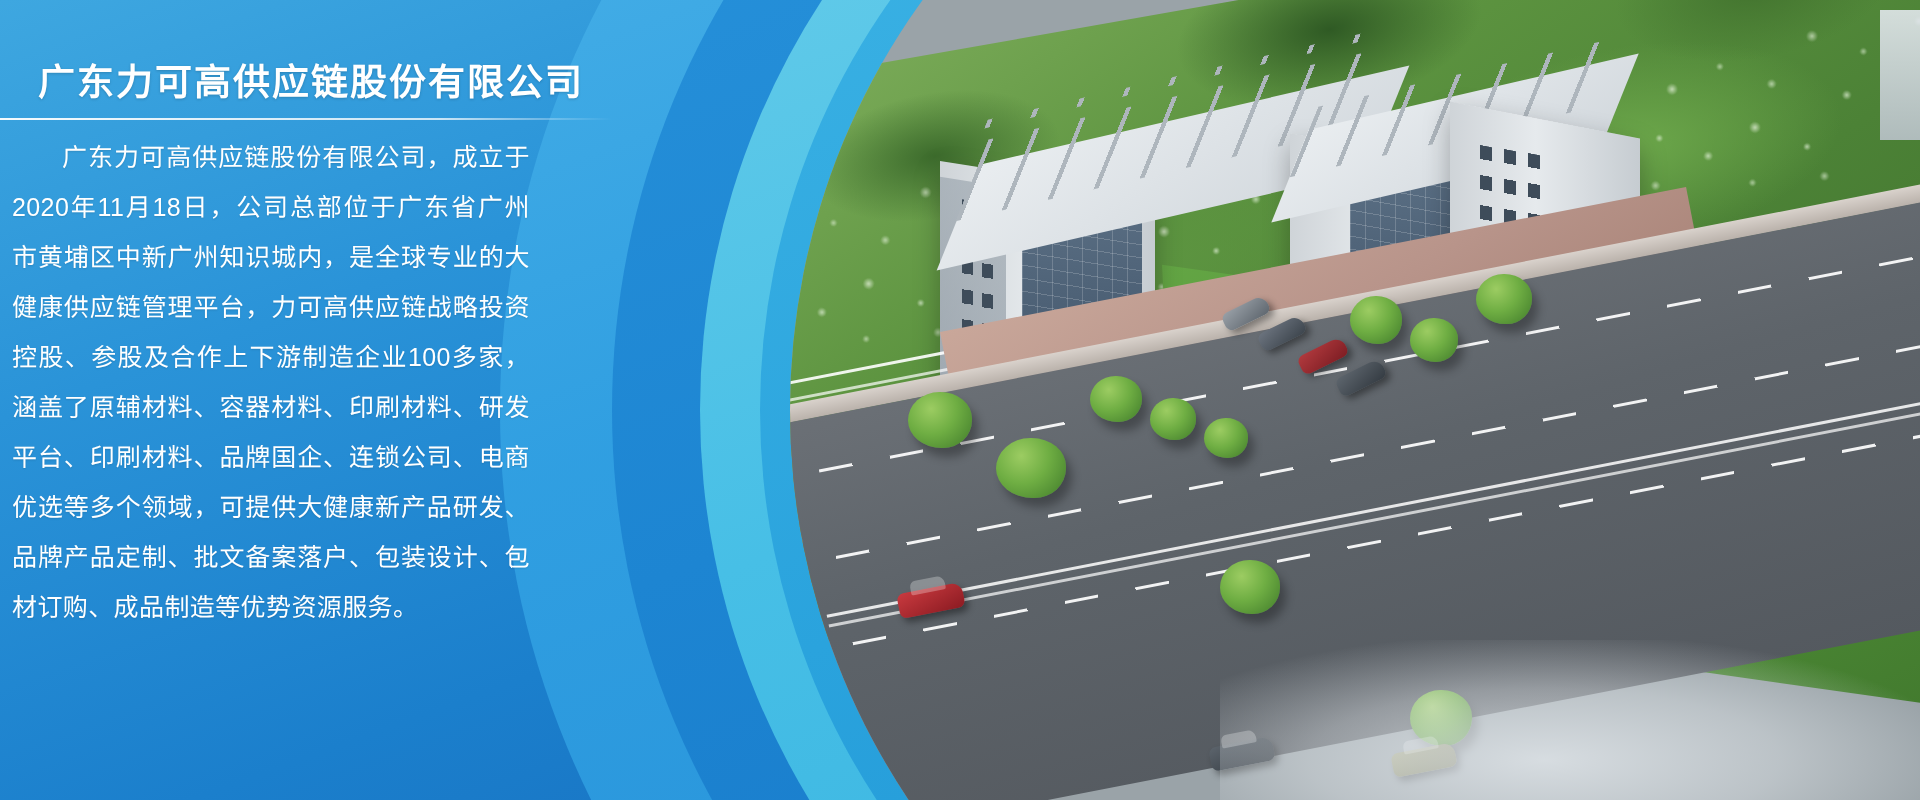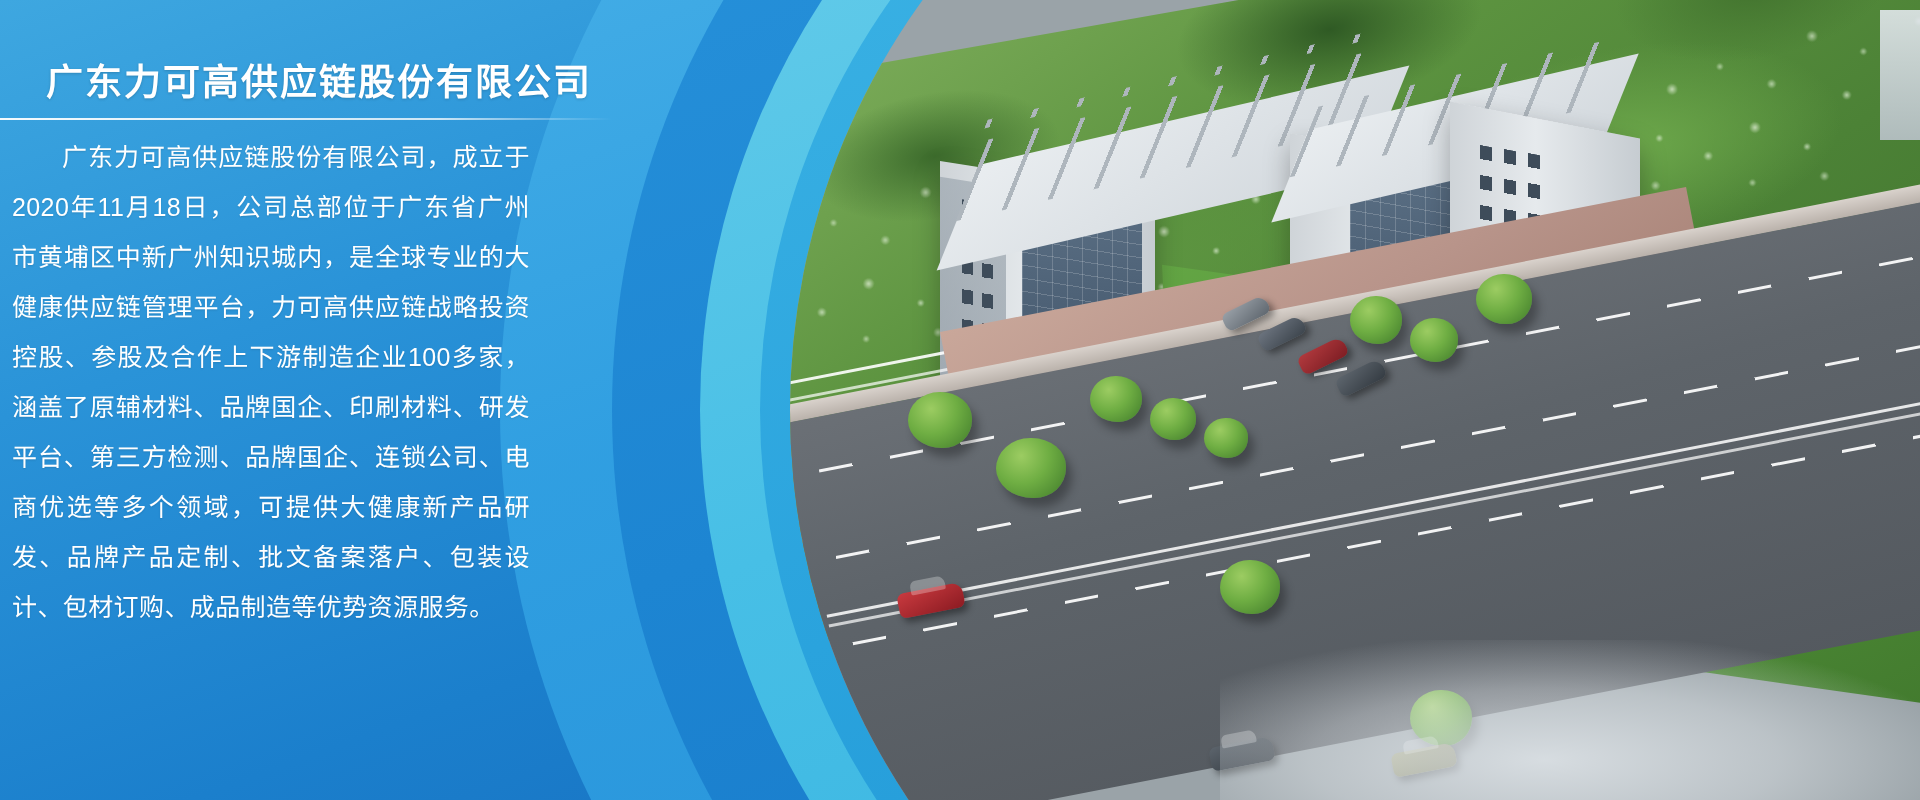--- a/index.html
+++ b/index.html
@@ -255,21 +255,20 @@
   .title {
     position: absolute;
     left: 38px;
     top: 52px;
     font-size: 37px;
     font-weight: 700;
     color: #ffffff;
     letter-spacing: 2px;
     white-space: nowrap;
     text-shadow: 0 1px 3px rgba(0,0,0,.18);
-    margin-left: 8px;
   }
   .title-rule {
     position: absolute;
     left: 0;
     top: 118px;
     width: 612px;
     height: 2px;
     background: linear-gradient(to right, rgba(255,255,255,.95) 0%, rgba(255,255,255,.75) 72%, rgba(255,255,255,0) 100%);
   }
   .body-text {
@@ -377,17 +376,17 @@
       <div class="car" style="left:432px; top:304px; width:48px; height:19px; background:linear-gradient(160deg,#9aa1a8,#5e666e); transform:rotate(-26deg);"></div>
 
       <div class="mist"></div>
     </div>
   </div>
 
   <div class="panel">
     <div class="title">广东力可高供应链股份有限公司</div>
     <div class="title-rule"></div>
     <div class="body-text">
-      <p>广东力可高供应链股份有限公司，成立于2020年11月18日，公司总部位于广东省广州市黄埔区中新广州知识城内，是全球专业的大健康供应链管理平台，力可高供应链战略投资控股、参股及合作上下游制造企业100多家，涵盖了原辅材料、品牌国企、印刷材料、研发平台、第三方检测、品牌国企、连锁公司、电商优选等多个领域，可提供大健康新产品研发、品牌产品定制、批文备案落户、包装设计、包材订购、成品制造等优势资源服务。</p>
+      <p>广东力可高供应链股份有限公司，成立于2020年11月18日，公司总部位于广东省广州市黄埔区中新广州知识城内，是全球专业的大健康供应链管理平台，力可高供应链战略投资控股、参股及合作上下游制造企业100多家，涵盖了原辅材料、容器材料、印刷材料、研发平台、印刷材料、品牌国企、连锁公司、电商优选等多个领域，可提供大健康新产品研发、品牌产品定制、批文备案落户、包装设计、包材订购、成品制造等优势资源服务。</p>
     </div>
   </div>
 
 </div>
 
 </body></html>

